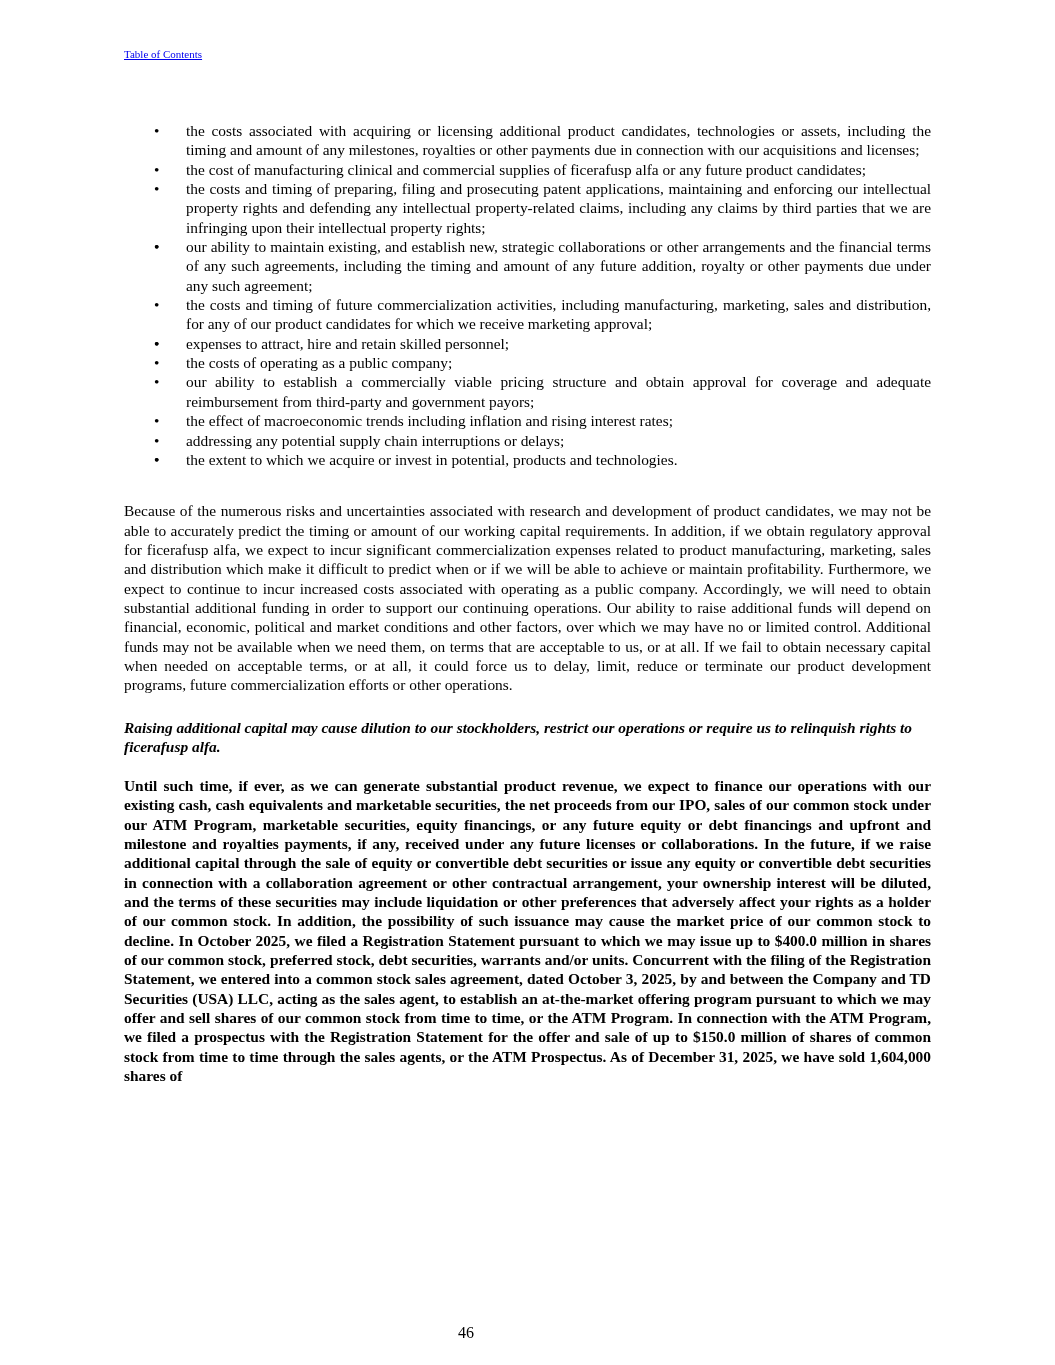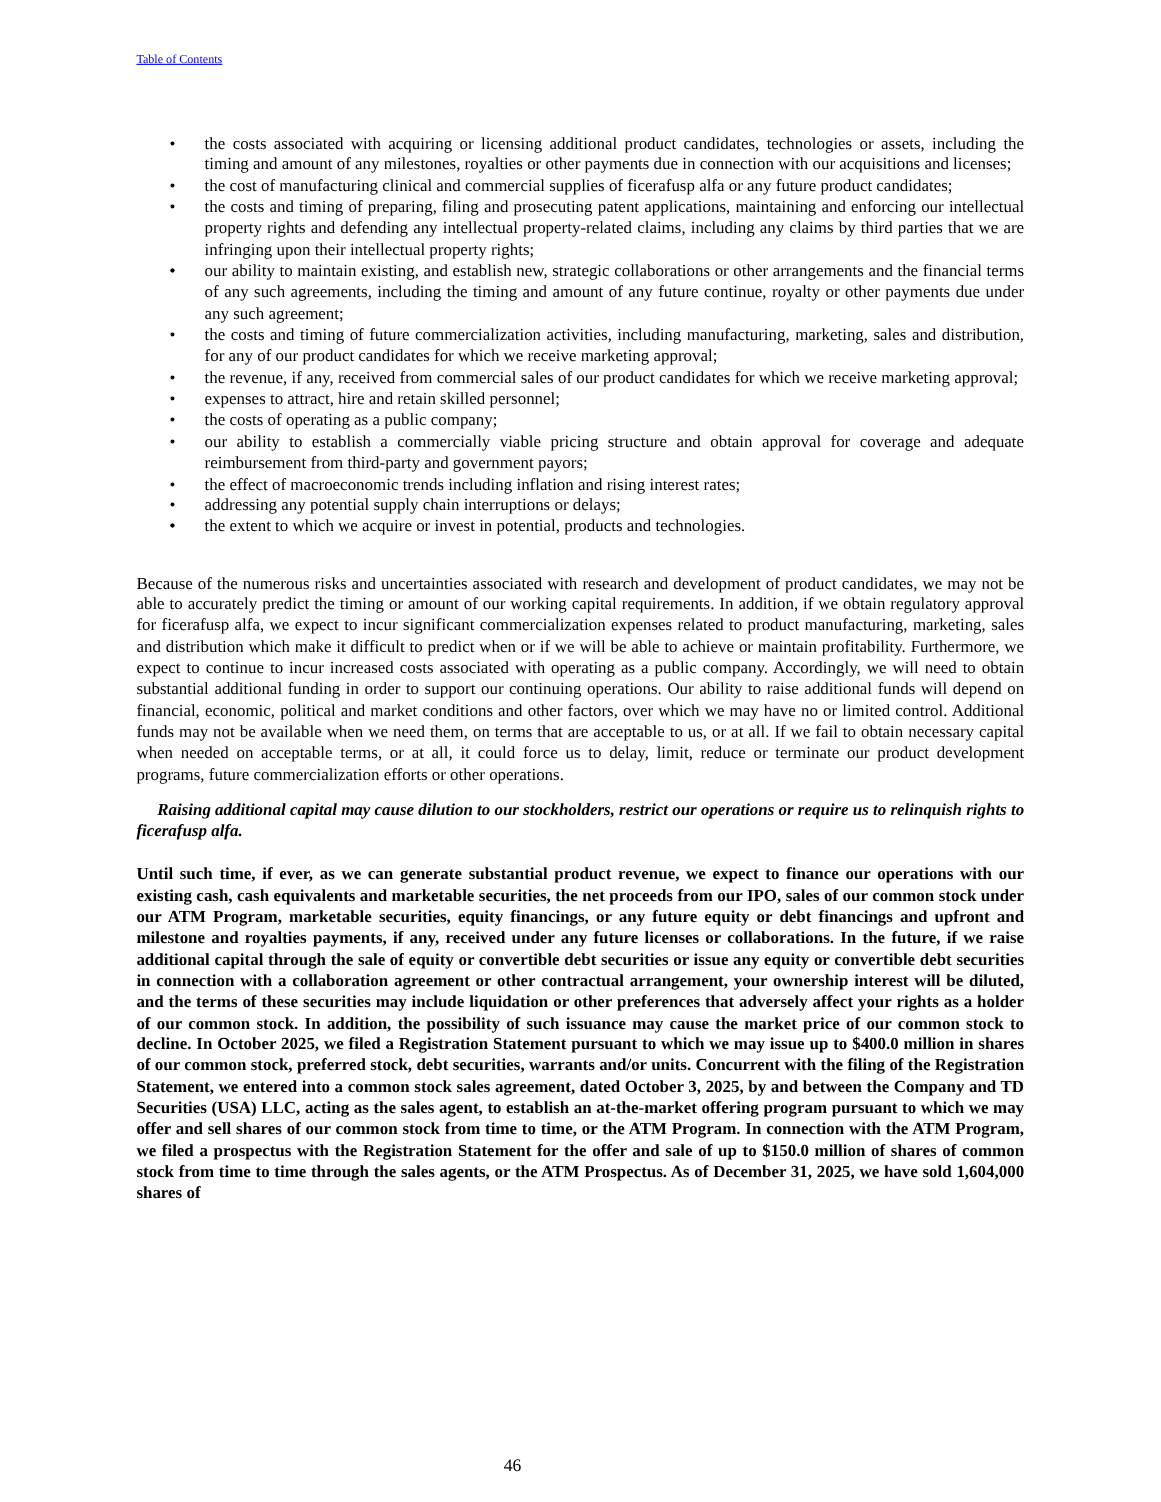--- a/index.html
+++ b/index.html
@@ -49,24 +49,24 @@
     left: 30px;
     top: 0;
   }
   p {
     margin: 0;
     text-align: justify;
     text-align-last: left;
   }
   .para1 { margin-top: 32px; }
   .heading {
-    margin-top: 13px;
+    margin-top: 23px;
     font-weight: bold;
     font-style: italic;
-    text-align: right;
+    text-align: left;
   }
   .para2 { margin-top: 19.5px; font-weight: bold; }
   .page-number {
     position: absolute;
     left: 0;
     width: 932px;
     top: 1323px;
     text-align: center;
     font-size: 16px;
     line-height: 20px;
@@ -76,23 +76,23 @@
 <body>
 
 <a class="toc-link">Table of Contents</a>
 
 <div class="content">
   <ul class="bullets">
     <li><span class="bullet">•</span><span>the costs associated with acquiring or licensing additional product candidates, technologies or assets, including the timing and amount of any milestones, royalties or other payments due in connection with our acquisitions and licenses;</span></li>
     <li><span class="bullet">•</span><span>the cost of manufacturing clinical and commercial supplies of ficerafusp alfa or any future product candidates;</span></li>
     <li><span class="bullet">•</span><span>the costs and timing of preparing, filing and prosecuting patent applications, maintaining and enforcing our intellectual property rights and defending any intellectual property-related claims, including any claims by third parties that we are infringing upon their intellectual property rights;</span></li>
     <li><span class="bullet">•</span></li>
-    <li><span class="bullet">•</span><span>our ability to maintain existing, and establish new, strategic collaborations or other arrangements and the financial terms of any such agreements, including the timing and amount of any future continue, royalty or other payments due under any such agreement;</span></li>
+    <li><span class="bullet">•</span><span>our ability to maintain existing, and establish new, strategic collaborations or other arrangements and the financial terms of any such agreements, including the timing and amount of any future addition, royalty or other payments due under any such agreement;</span></li>
     <li><span class="bullet">•</span><span>the costs and timing of future commercialization activities, including manufacturing, marketing, sales and distribution, for any of our product candidates for which we receive marketing approval;</span></li>
-    <li><span class="bullet">•</span><span>the revenue, if any, received from commercial sales of our product candidates for which we receive marketing approval;</span></li>
+    <li><span class="bullet">•</span></li>
     <li><span class="bullet">•</span><span>expenses to attract, hire and retain skilled personnel;</span></li>
     <li><span class="bullet">•</span><span>the costs of operating as a public company;</span></li>
     <li><span class="bullet">•</span><span>our ability to establish a commercially viable pricing structure and obtain approval for coverage and adequate reimbursement from third-party and government payors;</span></li>
     <li><span class="bullet">•</span><span>the effect of macroeconomic trends including inflation and rising interest rates;</span></li>
     <li><span class="bullet">•</span><span>addressing any potential supply chain interruptions or delays;</span></li>
     <li><span class="bullet">•</span></li>
     <li><span class="bullet">•</span><span>the extent to which we acquire or invest in potential, products and technologies.</span></li>
   </ul>
 
   <p class="para1">Because of the numerous risks and uncertainties associated with research and development of product candidates, we may not be able to accurately predict the timing or amount of our working capital requirements. In addition, if we obtain regulatory approval for ficerafusp alfa, we expect to incur significant commercialization expenses related to product manufacturing, marketing, sales and distribution which make it difficult to predict when or if we will be able to achieve or maintain profitability. Furthermore, we expect to continue to incur increased costs associated with operating as a public company. Accordingly, we will need to obtain substantial additional funding in order to support our continuing operations. Our ability to raise additional funds will depend on financial, economic, political and market conditions and other factors, over which we may have no or limited control. Additional funds may not be available when we need them, on terms that are acceptable to us, or at all. If we fail to obtain necessary capital when needed on acceptable terms, or at all, it could force us to delay, limit, reduce or terminate our product development programs, future commercialization efforts or other operations.</p>

